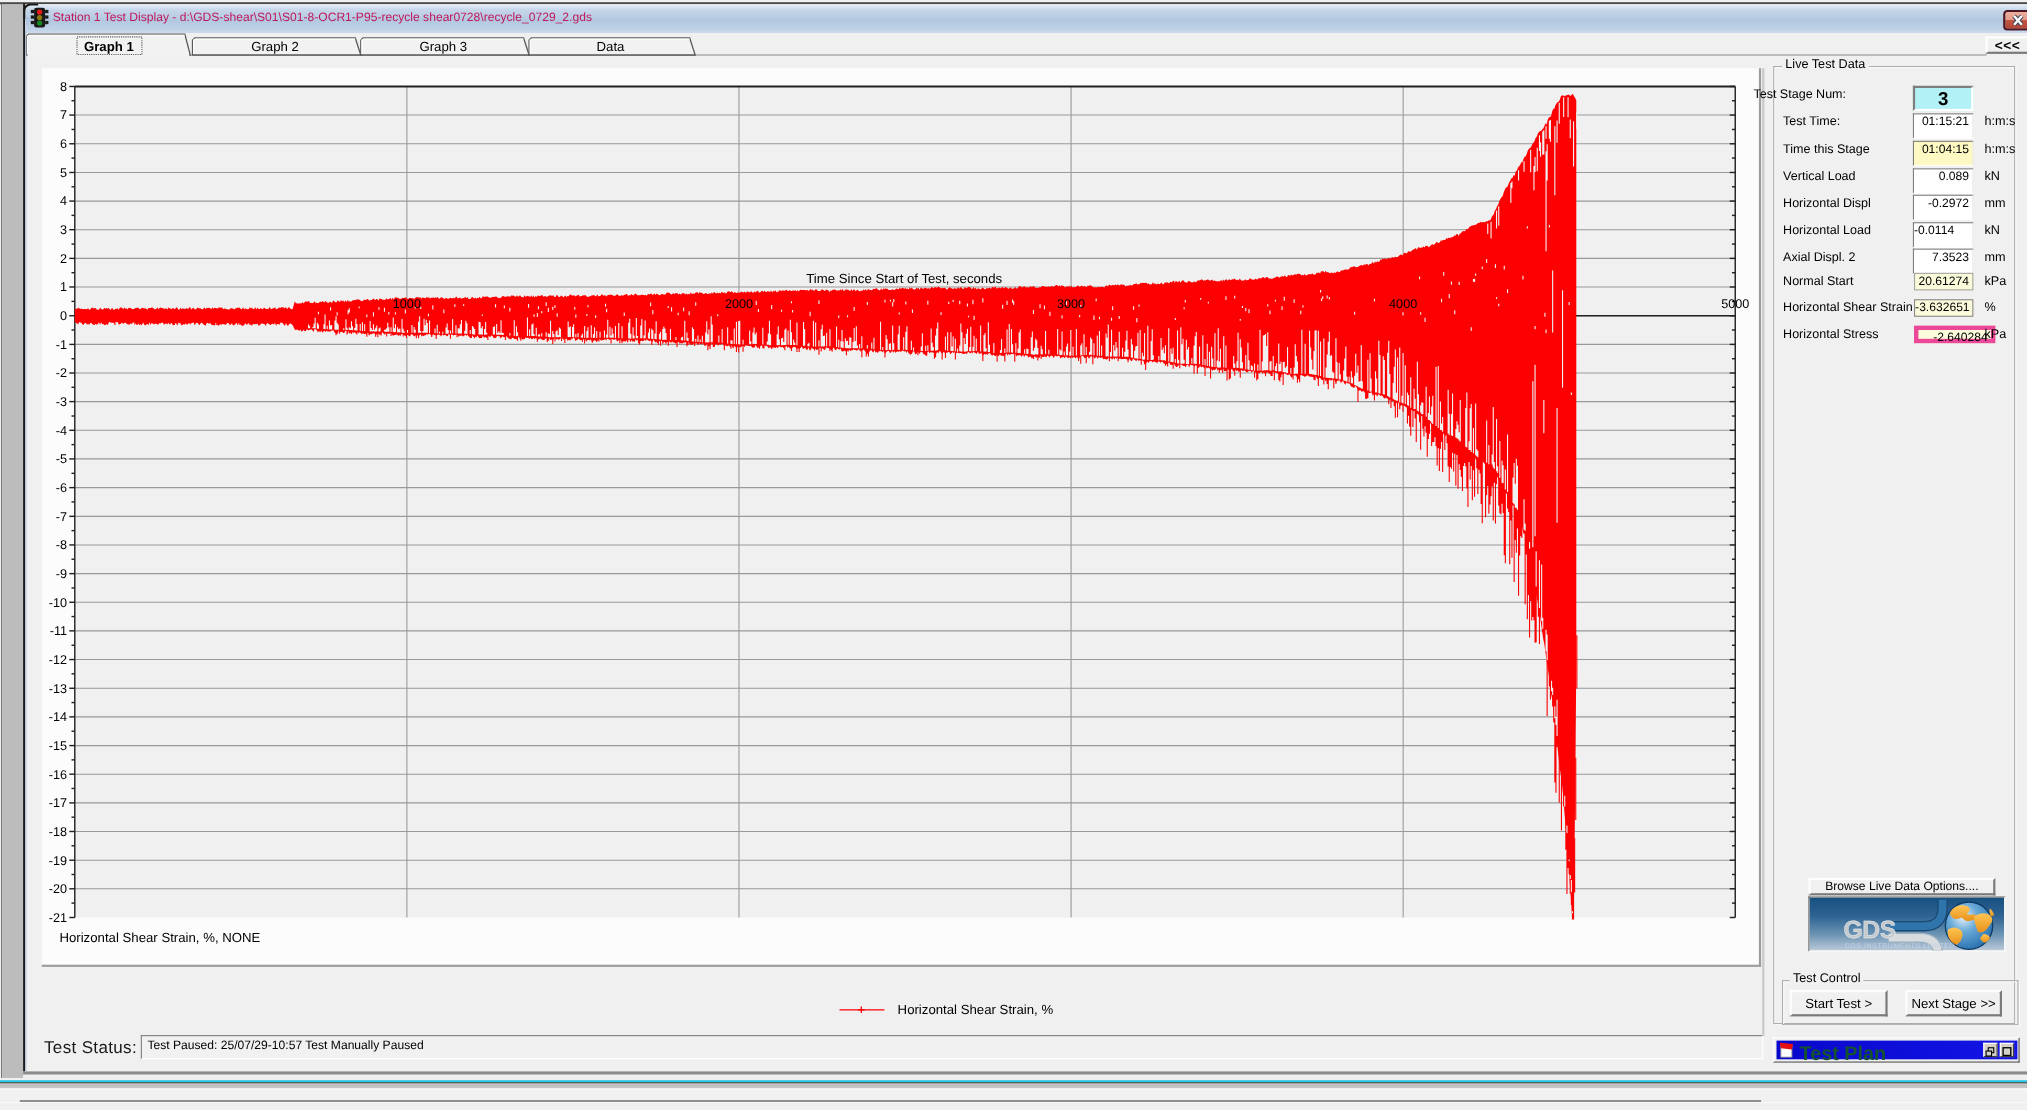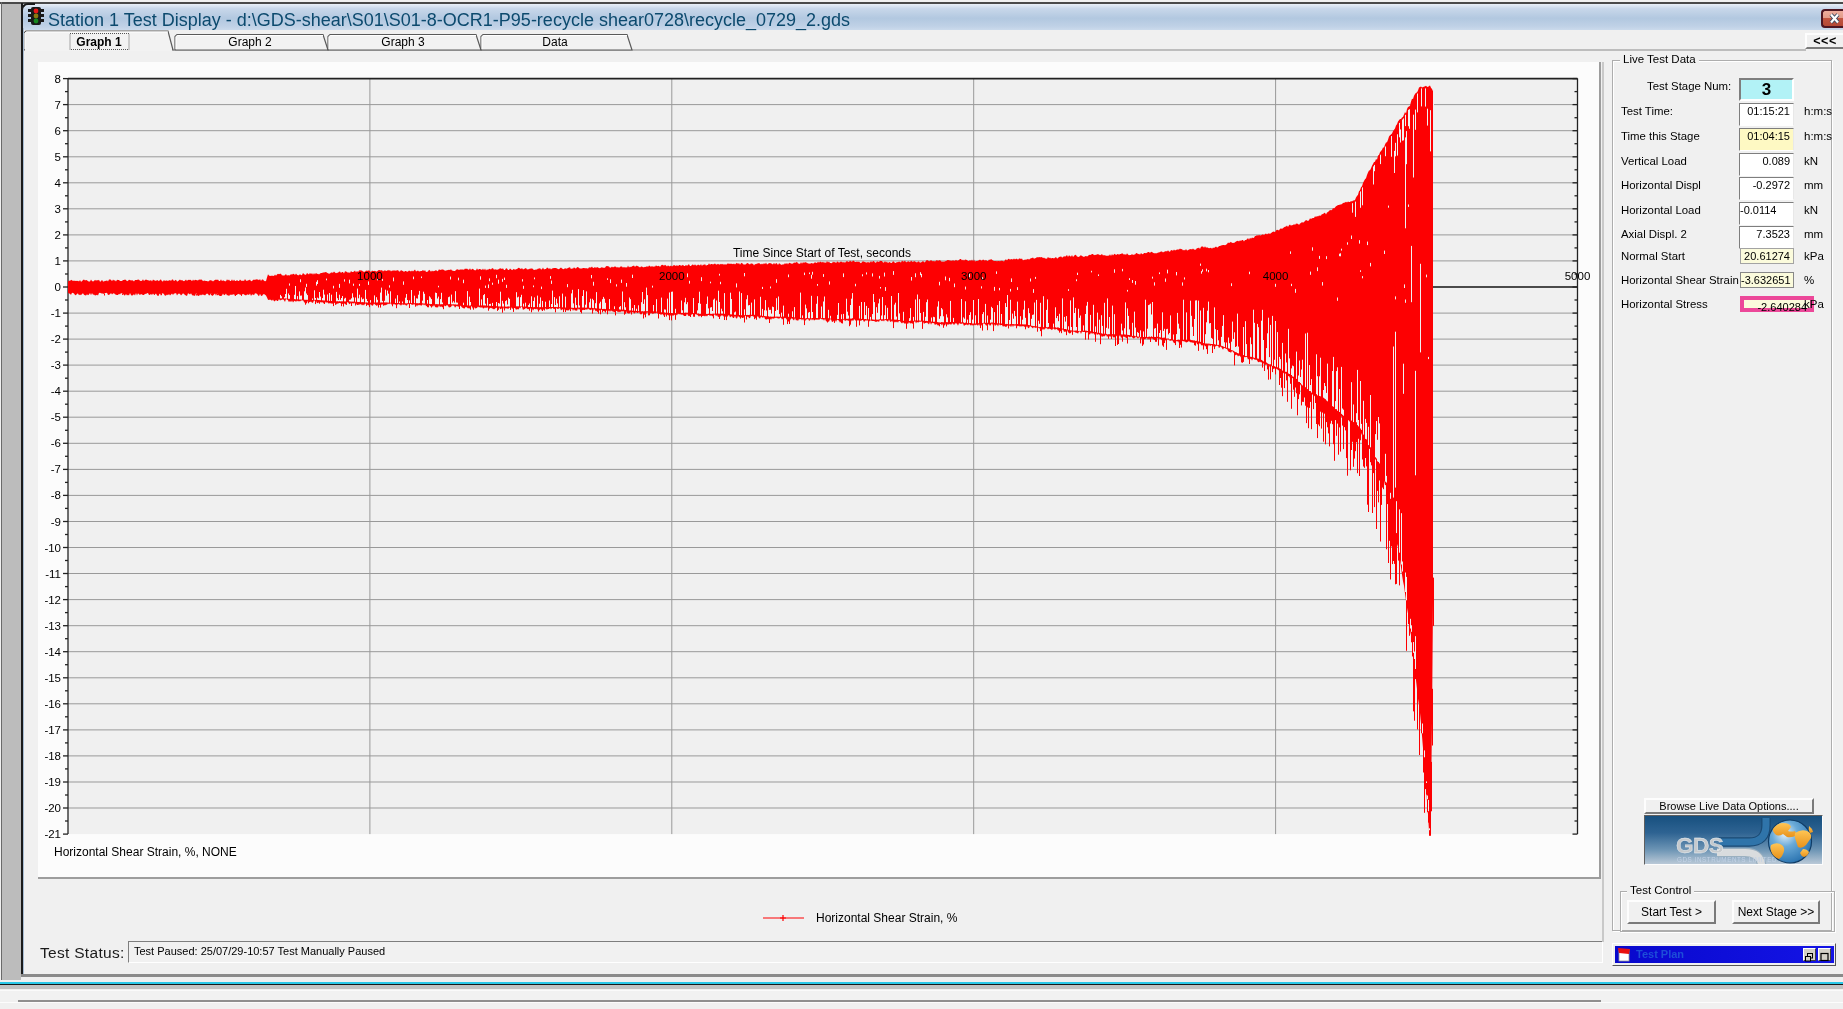--- a/index.html
+++ b/index.html
@@ -24,21 +24,21 @@
 <rect x="1" y="3" width="3" height="3" fill="#1a1a1a"></rect>
     <rect x="14" y="3" width="3" height="3" fill="#1a1a1a"></rect>
 <rect x="1" y="8" width="3" height="3" fill="#1a1a1a"></rect>
     <rect x="14" y="8" width="3" height="3" fill="#1a1a1a"></rect>
 <rect x="1" y="13" width="3" height="3" fill="#1a1a1a"></rect>
     <rect x="14" y="13" width="3" height="3" fill="#1a1a1a"></rect>
 <circle cx="9" cy="5" r="2.4" fill="#e81818"></circle>
 <circle cx="9" cy="10" r="2.4" fill="#8a7a10"></circle>
 <circle cx="9" cy="15" r="2.4" fill="#17871f"></circle>
 </svg>
-<div class="abs" style="left:48px;top:10px;font-size:18px;color:#0c4a6e">Station 1 Test Display - d:\GDS-shear\S01\S01-8-OCR1-P95-recycle shear0728\recycle_0729_2.gds</div>
+<div class="abs" style="left:48px;top:10px;font-size:11px;color:#be185d">Station 1 Test Display - d:\GDS-shear\S01\S01-8-OCR1-P95-recycle shear0728\recycle_0729_2.gds</div>
 
 <div class="abs" style="left:1821px;top:8.5px;width:22px;height:19px;background:linear-gradient(#edac9c 0%,#e39c8a 45%,#c25440 50%,#b44834 100%);border:2px solid #4e1622;border-radius:4px 0 0 4px;border-right:none;box-sizing:border-box">
 <svg width="18" height="15" viewBox="0 0 18 15">
       <path d="M8 3.5 L15 11.5 M15 3.5 L8 11.5" stroke="#3a4a60" stroke-width="4"></path>
       <path d="M8 3.5 L15 11.5 M15 3.5 L8 11.5" stroke="#fff" stroke-width="2.2"></path>
     </svg></div>
 
 <svg width="1843" height="52" viewBox="0 0 1843 52" style="position:absolute;left:0;top:0">
     <line x1="173" y1="50" x2="1806" y2="50" stroke="#8a8a8a" stroke-width="1"></line>
     <polygon points="175,50 175,36.5 177,34.5 323,34.5 328,50" fill="#f2f2f2" stroke="#5a5a5a" stroke-width="1.2"></polygon>
@@ -272,21 +272,21 @@
   </svg>
 <div class="abs" style="left:816px;top:911px;font-size:12px">Horizontal Shear Strain, %</div>
 
 <div class="abs" style="left:40px;top:944px;font-size:15.5px;color:#1a1a1a;letter-spacing:0.3px">Test Status:</div>
 <div class="abs" style="left:128px;top:941px;width:1475px;height:22px;box-sizing:border-box;border-top:1px solid #7e7e7e;border-left:1px solid #7e7e7e;border-bottom:1px solid #fff;border-right:1px solid #fff;background:#f1f1f1;font-size:11px;padding:3px 0 0 5px">Test Paused: 25/07/29-10:57 Test Manually Paused</div>
 
 <div class="abs" style="left:1602px;top:62px;width:1.5px;height:880px;background:#c9c9c9"></div>
 
 <div class="abs gbox" style="left:1612px;top:60px;width:220px;height:871px"></div>
 <div class="abs" style="left:1620px;top:53px;background:#f0f0f0;padding:0 3px;font-size:11.5px">Live Test Data</div>
-<div style="position:absolute;left:1647px;top:80px;font-size:11.4px;white-space:nowrap">Test Stage Num:</div>
+<div style="position:absolute;left:1594px;top:80px;font-size:11.4px;white-space:nowrap">Test Stage Num:</div>
 <div style="position:absolute;left:1739px;top:78px;width:55px;height:23px;background:#b2f2f6;border-top:2px solid #7e7e7e;border-left:2px solid #7e7e7e;border-bottom:2px solid #fff;border-right:2px solid #fff;box-sizing:border-box;text-align:center;font-size:17px;font-weight:bold;line-height:19px">3</div>
 <div style="position:absolute;left:1621px;top:105px;font-size:11.4px;white-space:nowrap">Test Time:</div>
 <div style="position:absolute;left:1739px;top:103px;width:55px;height:23px;background:#fff;border-top:1px solid #7e7e7e;border-left:1px solid #7e7e7e;border-bottom:1px solid #fff;border-right:1px solid #e8e8e8;box-sizing:border-box;text-align:right;font-size:11px;padding:1px 3px 2px 0">01:15:21</div>
 <div style="position:absolute;left:1804px;top:105px;font-size:11.5px">h:m:s</div>
 <div style="position:absolute;left:1621px;top:130px;font-size:11.4px;white-space:nowrap">Time this Stage</div>
 <div style="position:absolute;left:1739px;top:128px;width:55px;height:23px;background:#fef9c3;border-top:1px solid #7e7e7e;border-left:1px solid #7e7e7e;border-bottom:1px solid #fff;border-right:1px solid #e8e8e8;box-sizing:border-box;text-align:right;font-size:11px;padding:1px 3px 0 0">01:04:15</div>
 <div style="position:absolute;left:1804px;top:130px;font-size:11.5px">h:m:s</div>
 <div style="position:absolute;left:1621px;top:154.5px;font-size:11.4px;white-space:nowrap">Vertical Load</div>
 <div style="position:absolute;left:1739px;top:152.5px;width:55px;height:23px;background:#fff;border-top:1px solid #7e7e7e;border-left:1px solid #7e7e7e;border-bottom:1px solid #fff;border-right:1px solid #e8e8e8;box-sizing:border-box;text-align:right;font-size:11px;padding:1px 3px 0 0">0.089</div>
 <div style="position:absolute;left:1804px;top:154.5px;font-size:11.5px">kN</div>
@@ -348,21 +348,21 @@
 <div class="abs" style="left:1627px;top:884px;background:#f0f0f0;padding:0 3px;font-size:11.5px">Test Control</div>
 <div class="abs btn" style="left:1627px;top:900px;width:89px;height:24px;font-size:12px;line-height:20px">Start Test &gt;</div>
 <div class="abs btn" style="left:1732px;top:900px;width:88px;height:24px;font-size:12px;line-height:20px">Next Stage &gt;&gt;</div>
 
 <div class="abs" style="left:1612px;top:943px;width:224px;height:22.5px;background:#f0f0f0;border-top:1px solid #fff;border-left:1px solid #fff;border-right:1px solid #555;border-bottom:1px solid #555;box-sizing:border-box"></div>
 <div class="abs" style="left:1614.5px;top:945.5px;width:219px;height:17.2px;background:linear-gradient(90deg,#0808cc,#1414e6)"></div>
 <svg class="abs" style="left:1616.5px;top:946.5px" width="15" height="15" viewBox="0 0 15 15">
 <rect x="2" y="3" width="10" height="11" fill="#fff" stroke="#999" stroke-width="0.8"></rect>
 <path d="M1 1 L13 2 L12 7 L2 6 Z" fill="#e81010"></path>
   </svg>
-<div class="abs" style="left:1636px;top:947.5px;font-size:11px;font-weight:bold;color:#1d4ed8">Test Plan</div>
+<div class="abs" style="left:1636px;top:947.5px;font-size:18px;font-weight:bold;color:#14532d">Test Plan</div>
 <div class="abs" style="left:1803px;top:948px;width:13px;height:13px;background:#d4d0c8;border-top:1px solid #fff;border-left:1px solid #fff;border-right:1px solid #404040;border-bottom:1px solid #404040;box-sizing:border-box">
 <svg width="11" height="11" viewBox="0 0 11 11">
       <rect x="3.5" y="1.5" width="5" height="4.5" fill="none" stroke="#000"></rect>
       <rect x="1.5" y="4.5" width="5" height="4.5" fill="#d4d0c8" stroke="#000"></rect>
     </svg></div>
 <div class="abs" style="left:1817.5px;top:948px;width:13px;height:13px;background:#d4d0c8;border-top:1px solid #fff;border-left:1px solid #fff;border-right:1px solid #404040;border-bottom:1px solid #404040;box-sizing:border-box">
 <svg width="11" height="11" viewBox="0 0 11 11">
       <rect x="2" y="1.5" width="7" height="7" fill="none" stroke="#000" stroke-width="1.2"></rect>
     </svg></div>
 

